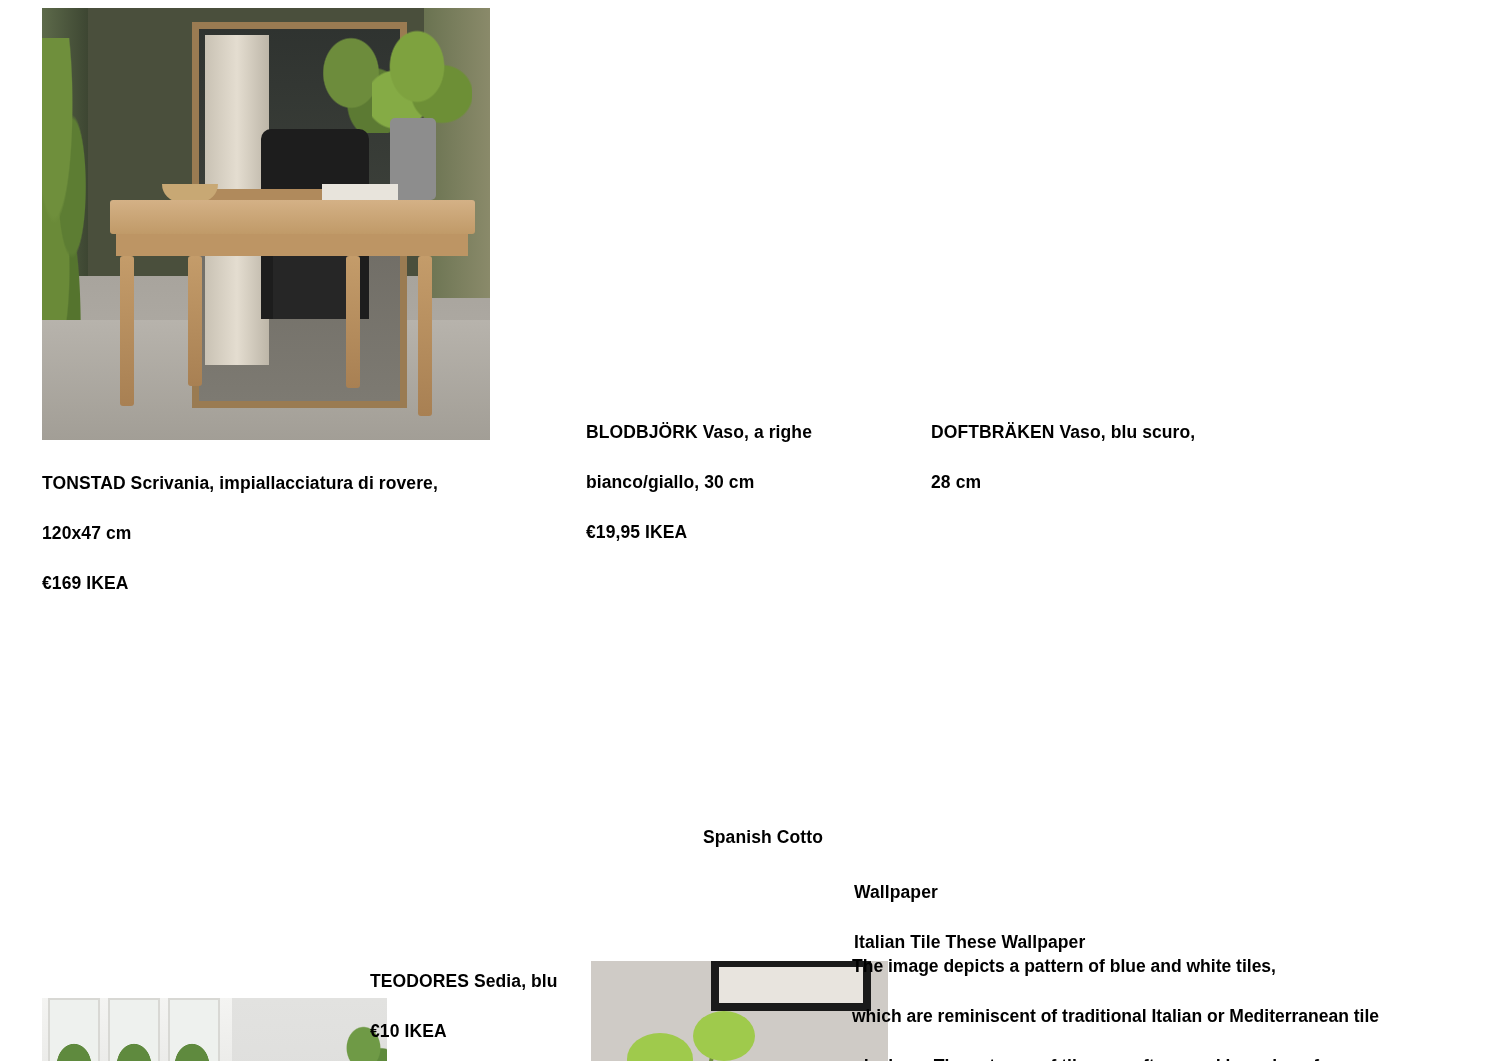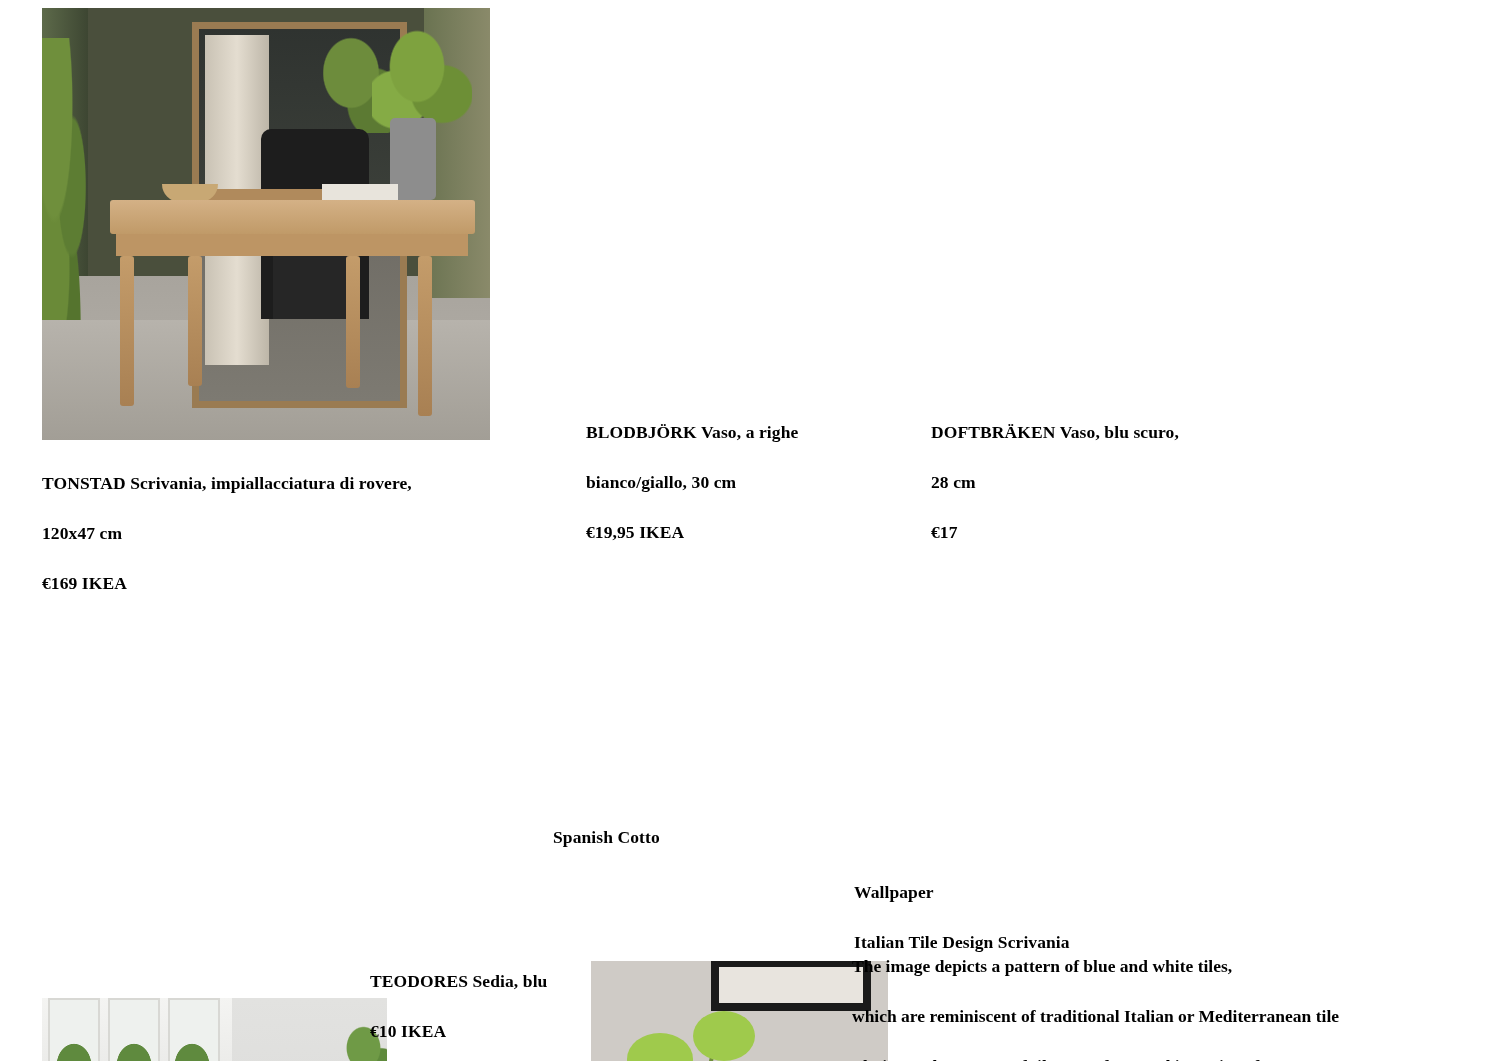--- a/index.html
+++ b/index.html
@@ -14,21 +14,20 @@
     font-family: "Liberation Sans", sans-serif;
     color: #000000;
     overflow: hidden;
   }
   .board {
     position: absolute;
     inset: 0;
   }
   .item {
     position: absolute;
-    font-family: Liberation Serif, serif;
   }
   .photo {
     position: relative;
     overflow: hidden;
     background: #ddd;
   }
   .caption {
     font-size: 17.5px;
     line-height: 25px;
     font-weight: 700;
@@ -176,21 +175,21 @@
     position: absolute; background: #9fca4c; border-radius: 50%;
   }
   .b-stem {
     position: absolute; width: 4px; background: #6f8f3a;
   }
 
   
   #tonstad-caption { left: 42px; top: 446px; width: 520px; }
   #blodbjork-caption { left: 586px; top: 395px; width: 320px; }
   #doftbraken-caption { left: 931px; top: 395px; width: 340px; }
-  #cotto-caption { left: 553px; top: 800px; width: 420px; }
+  #cotto-caption { left: 553px; top: 800px; width: 420px; text-align: center; }
   #wallpaper-caption { left: 854px; top: 855px; width: 420px; }
   #teodores-caption { left: 370px; top: 944px; width: 330px; }
   #wallpaper-desc { left: 852px; top: 929px; width: 650px; text-align: left; }
   #wallpaper-desc .ln { display: block; }
   .ln.i1 { padding-left: 6px; }
 </style>
 </head>
 <body>
 
 <div class="board">
@@ -260,30 +259,29 @@
 
   <div class="item caption" id="blodbjork-caption">
     <div>BLODBJÖRK Vaso, a righe</div>
     <div>bianco/giallo, 30 cm</div>
     <div>€19,95  IKEA</div>
   </div>
 
   <div class="item caption" id="doftbraken-caption">
     <div>DOFTBRÄKEN Vaso, blu scuro,</div>
     <div>28 cm</div>
-    <div>€17</div>
   </div>
 
   <div class="item caption" id="cotto-caption">
     <div>Spanish Cotto</div>
   </div>
 
   <div class="item caption" id="wallpaper-caption">
     <div>Wallpaper</div>
-    <div>Italian Tile Design Scrivania</div>
+    <div>Italian Tile These Wallpaper</div>
   </div>
 
   <div class="item para" id="wallpaper-desc">
     <span class="ln">The image depicts a pattern of blue and white tiles,</span>
     <span class="ln">which are reminiscent of traditional Italian or Mediterranean tile</span>
     <span class="ln i1"> designs. These types of tiles are often used in various forms</span>
     
     
   </div>
 

